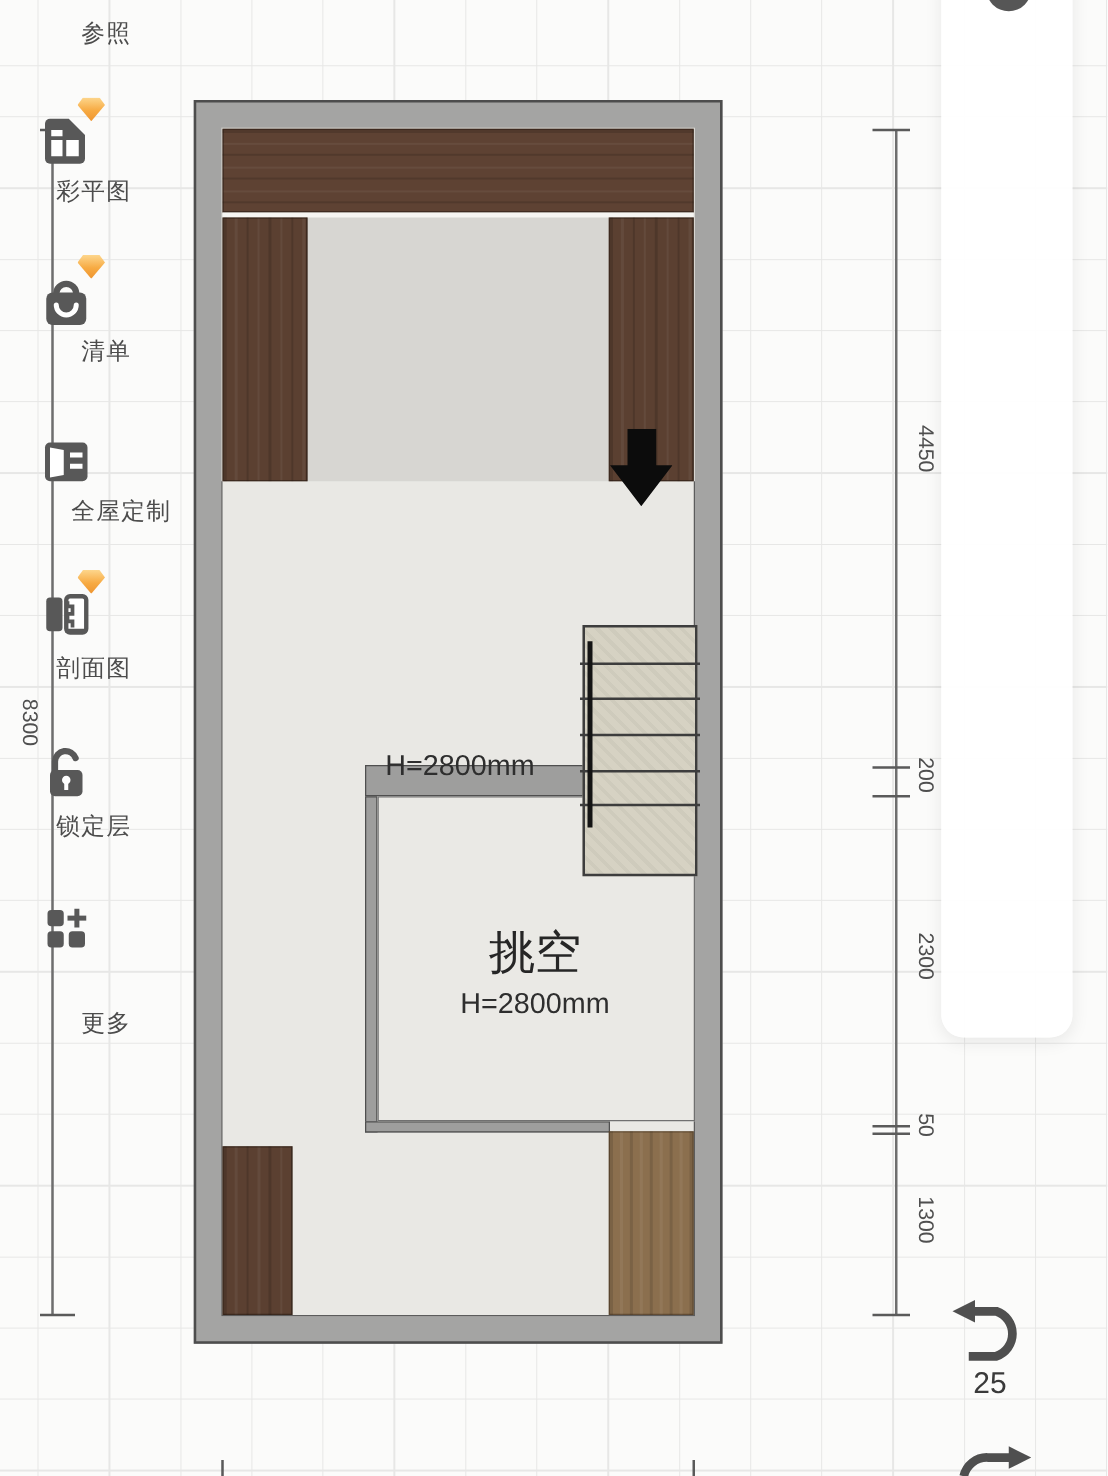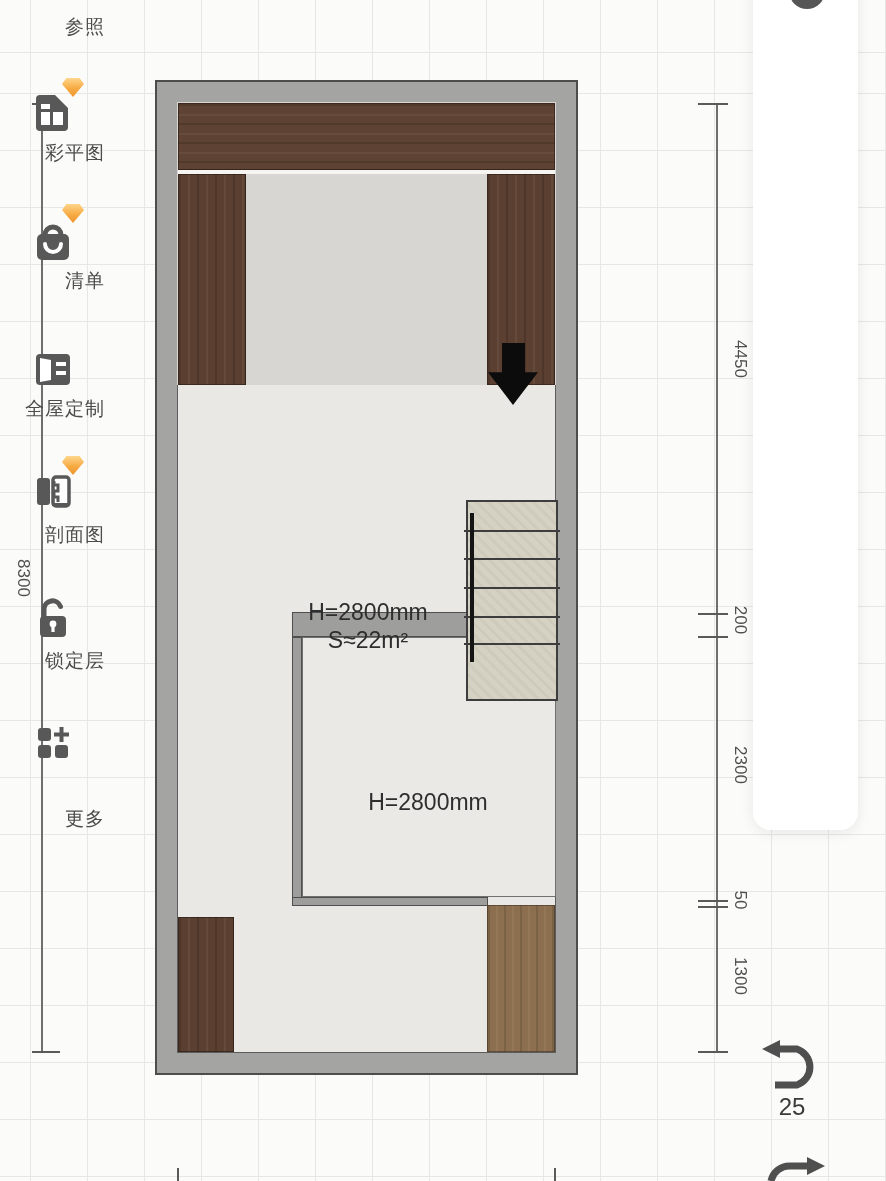--- a/index.html
+++ b/index.html
@@ -114,22 +114,22 @@
     <div class="tread" style="top:85px;"></div>
     <div class="tread" style="top:114px;"></div>
     <div class="tread" style="top:141px;"></div>
   </div>
   <div class="handrail"></div>
 
   <div class="wood-dark-v abs" style="left:178px;top:917px;width:56px;height:135px;"></div>
   <div class="wood-tan-v abs" style="left:487px;top:905px;width:68px;height:147px;"></div>
 
   <div class="room-sub" style="left:280px;top:599px;width:176px;">H=2800mm</div>
-  <div class="room-sub" style="left:280px;top:627px;width:176px;">S≈22m²</div>
-
+
+  <div class="room-name" style="left:340px;top:737px;width:176px;font-size:37px;">挑空</div>
   <div class="room-sub" style="left:340px;top:789px;width:176px;">H=2800mm</div>
 
   <div class="panel"></div>
 
   <div class="ref-circle"></div>
   <div class="tool-label" style="top:14px;">参照</div>
 
   <div class="tool-item" style="top:90px;height:48px;">
     <svg class="tool-icon" style="top:0;" width="46" height="46" viewBox="0 0 46 46">
       <path d="M10 5 h15 l13 13 v19 a4 4 0 0 1 -4 4 H10 a4 4 0 0 1 -4 -4 V9 a4 4 0 0 1 4 -4 Z" fill="#585858"></path>
@@ -152,21 +152,21 @@
   <div class="tool-label" style="top:268px;">清单</div>
 
   <div class="tool-item" style="top:346px;height:48px;">
     <svg class="tool-icon" style="top:0;" width="46" height="46" viewBox="0 0 46 46">
       <rect x="6" y="8" width="34" height="31" rx="4" fill="#585858"></rect>
       <path d="M10 12 L21 14 L21 34 L10 36 Z" fill="#fff"></path>
       <rect x="26" y="16" width="10" height="4" fill="#fff"></rect>
       <rect x="26" y="25" width="10" height="4" fill="#fff"></rect>
     </svg>
   </div>
-  <div class="tool-label" style="top:396px;">全屋定制</div>
+  <div class="tool-label" style="top:396px;padding-left:32px;">全屋定制</div>
 
   <div class="tool-item" style="top:468px;height:48px;">
     <svg class="tool-icon" style="top:0;" width="46" height="46" viewBox="0 0 46 46">
       <rect x="7" y="10" width="13" height="27" rx="3" fill="#585858"></rect>
       <rect x="23" y="9" width="16" height="29" rx="3" fill="#fff" stroke="#585858" stroke-width="3.5"></rect>
       <path d="M24 13 v4 h4 v6 h-4 v6 h4 v5" fill="none" stroke="#585858" stroke-width="3"></path>
       <rect x="22" y="35" width="17" height="3" fill="#585858"></rect>
     </svg>
     <div class="gem" style="left:62px;top:-12px;"></div>
   </div>

